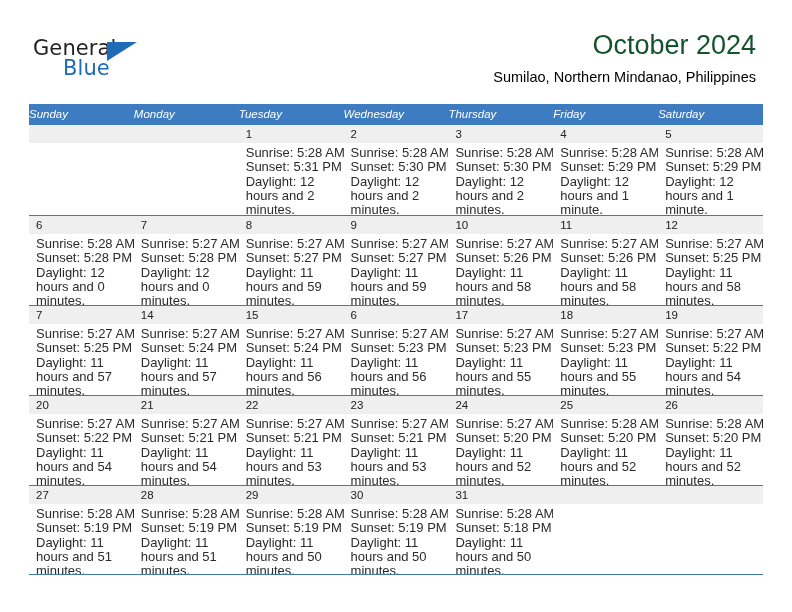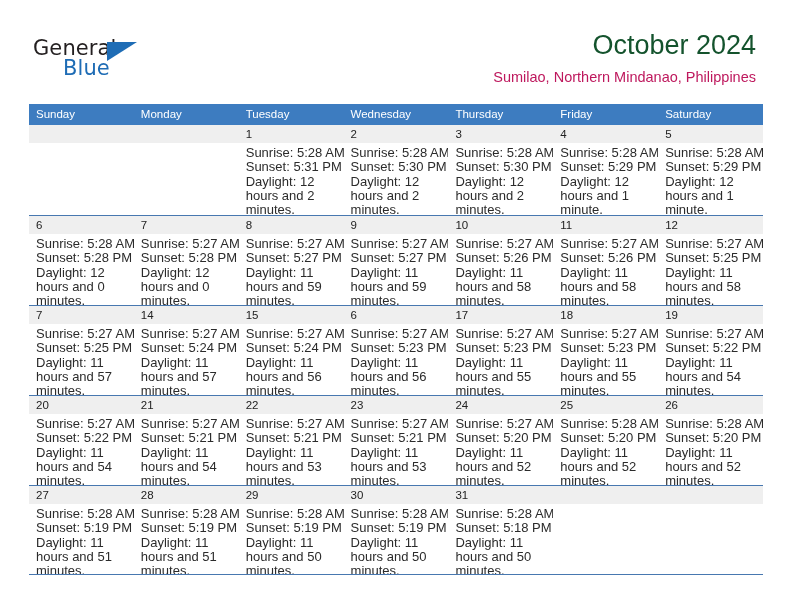--- a/index.html
+++ b/index.html
@@ -80,21 +80,21 @@
     font-size: 27px;
     line-height: 34px;
     color: #14532d;
     font-weight: 400;
     white-space: nowrap;
   }
   .location-subtitle {
     margin-top: 6px;
     font-size: 14.5px;
     line-height: 19px;
-    color: #be185d;
+    color: #000000;
     font-weight: 400;
     white-space: nowrap;
   }
 
   
   .calendar {
     position: absolute;
     left: 29px;
     top: 104px;
     width: 734px;
@@ -104,24 +104,24 @@
     display: flex;
     width: 100%;
     background: #3d7cc0;
     height: 21px;
   }
   .weekday-cell {
     flex: 1 1 0;
     color: #ffffff;
     font-size: 11.5px;
     line-height: 21px;
-    padding-left: 7px;
     box-sizing: border-box;
     white-space: nowrap;
     overflow: hidden;
+    font-style: italic;
   }
 
   .week-row {
     display: flex;
     width: 100%;
     height: 90px;
     border-top: 1px solid #4878b0;
     box-sizing: border-box;
   }
   .week-row.first {

